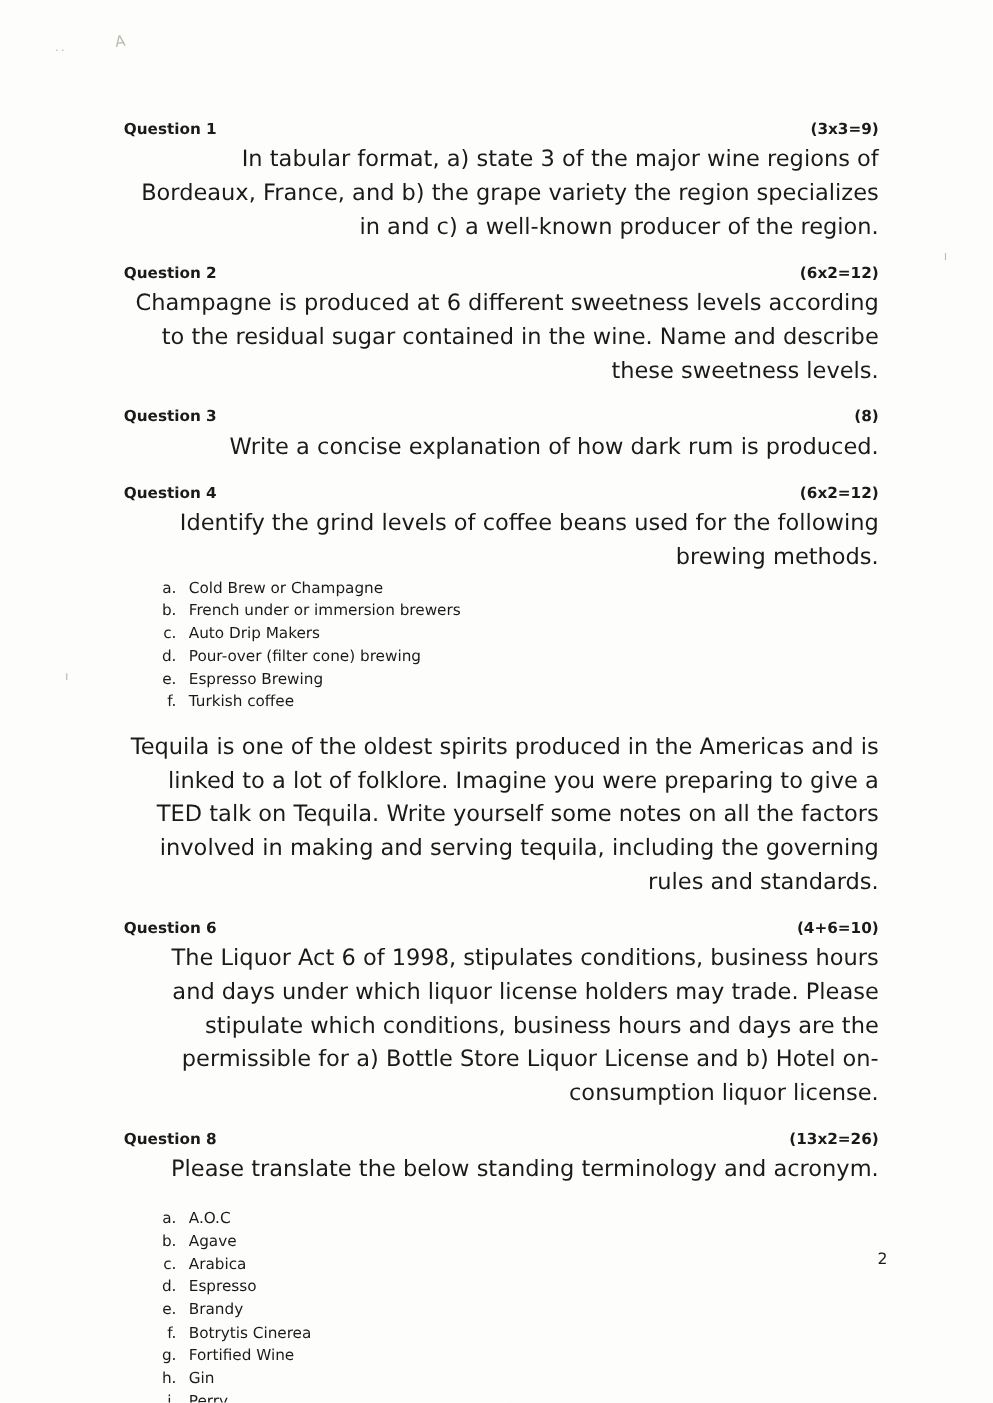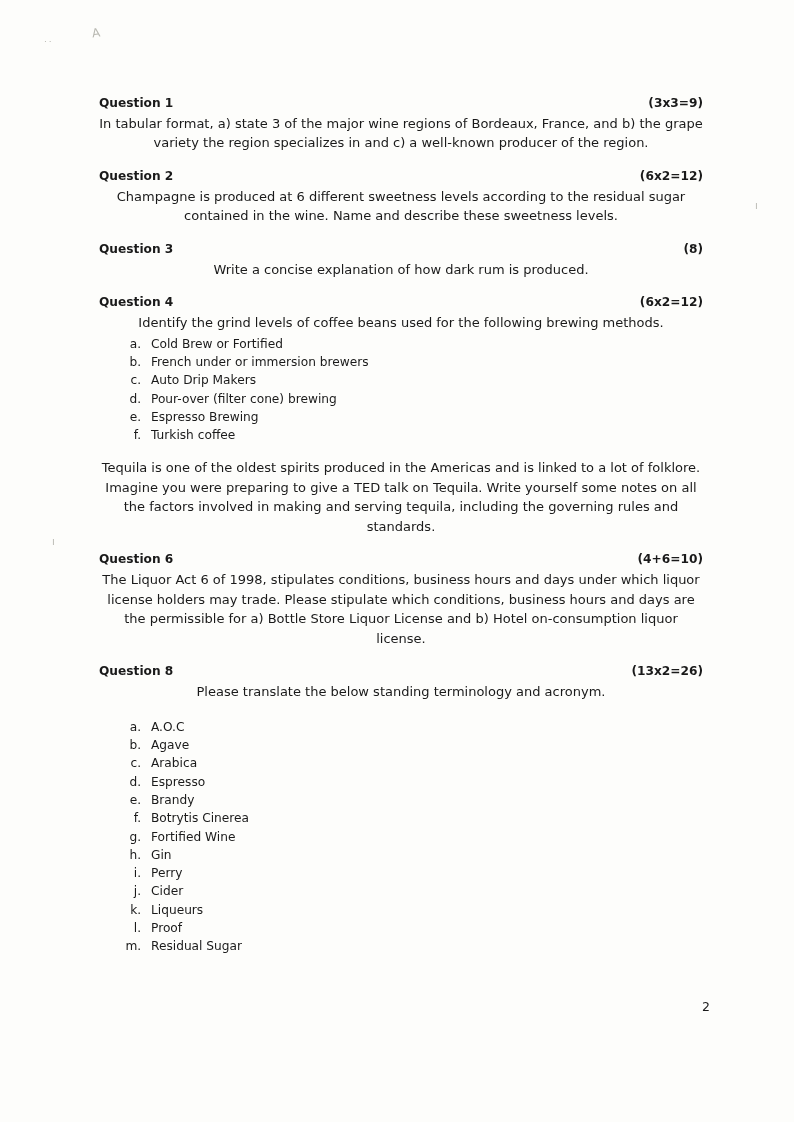--- a/index.html
+++ b/index.html
@@ -47,23 +47,23 @@
     justify-content: space-between;
     align-items: baseline;
     font-weight: bold;
     font-size: 12.2px;
     line-height: 1.55;
     margin-bottom: 1px;
   }
   .qtitle { font-weight: bold; }
   .qmarks { font-weight: bold; }
   .qbody {
-    font-size: 13px;
+    font-size: 18px;
     line-height: 1.5;
-    text-align: center;
+    text-align: right;
   }
   ol.alpha {
     list-style-type: lower-alpha;
     margin: 2px 0 0 0;
     padding-left: 46px;
   }
   ol.alpha li {
     font-size: 12.2px;
     line-height: 1.5;
     padding-left: 6px;
@@ -112,21 +112,21 @@
         </div>
         <div class="qbody">Write a concise explanation of how dark rum is produced.</div>
       </div>
       <div class="qblock">
         <div class="qhead">
           <span class="qtitle">Question 4</span>
           <span class="qmarks">(6x2=12)</span>
         </div>
         <div class="qbody">Identify the grind levels of coffee beans used for the following brewing methods.</div>
         <ol class="alpha">
-          <li>Cold Brew or Fortified</li>
+          <li>Cold Brew or Champagne</li>
           <li>French under or immersion brewers</li>
           <li>Auto Drip Makers</li>
           <li>Pour-over (filter cone) brewing</li>
           <li>Espresso Brewing</li>
           <li>Turkish coffee</li>
         </ol>
       </div>
       <div class="qblock">
         <div class="qbody">Tequila is one of the oldest spirits produced in the Americas and is linked to a lot of folklore. Imagine you were preparing to give a TED talk on Tequila. Write yourself some notes on all the factors involved in making and serving tequila, including the governing rules and standards.</div>
       </div>

